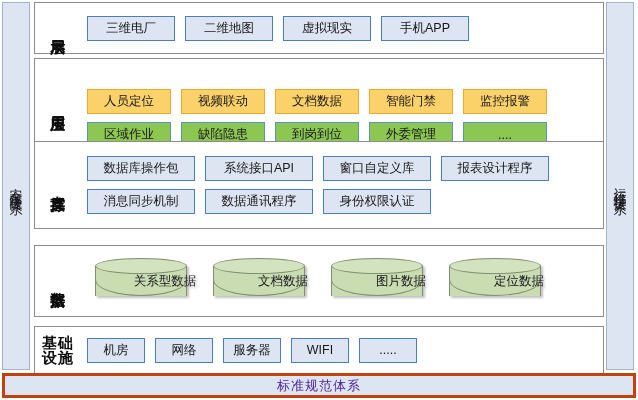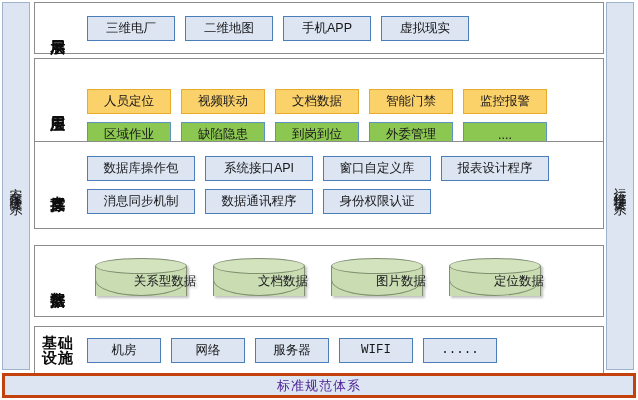--- a/index.html
+++ b/index.html
@@ -134,21 +134,21 @@
     border: 1px solid #5d93c4;
   }
 
   
   #layer-presentation .box { width: 88px; }
   
   #layer-application .box { width: 84px; }
   
   #layer-support .box { width: 108px; }
   
-  #layer-infrastructure .box { width: 74px; font-family: Liberation Mono, monospace; }
+  #layer-infrastructure .box { width: 58px; }
 
   
   .cyl-row {
     display: flex;
     align-items: center;
     gap: 26px;
     padding-left: 8px;
   }
   .cylinder {
     position: relative;
@@ -220,22 +220,22 @@
   </div>
 
   <div id="layer-presentation" class="layer" style="top:2px; height:52px;">
     <div class="layer-label">
       <span class="lbl-vert">展示层</span>
     </div>
     <div class="layer-body">
       <div class="row">
         <div class="box blue">三维电厂</div>
         <div class="box blue">二维地图</div>
+        <div class="box blue">虚拟现实</div>
         <div class="box blue">手机APP</div>
-        <div class="box blue">虚拟现实</div>
       </div>
     </div>
   </div>
 
   <div id="layer-application" class="layer" style="top:58px; height:92px;">
     <div class="layer-label">
       <span class="lbl-vert">应用层</span>
     </div>
     <div class="layer-body">
       <div class="row">

